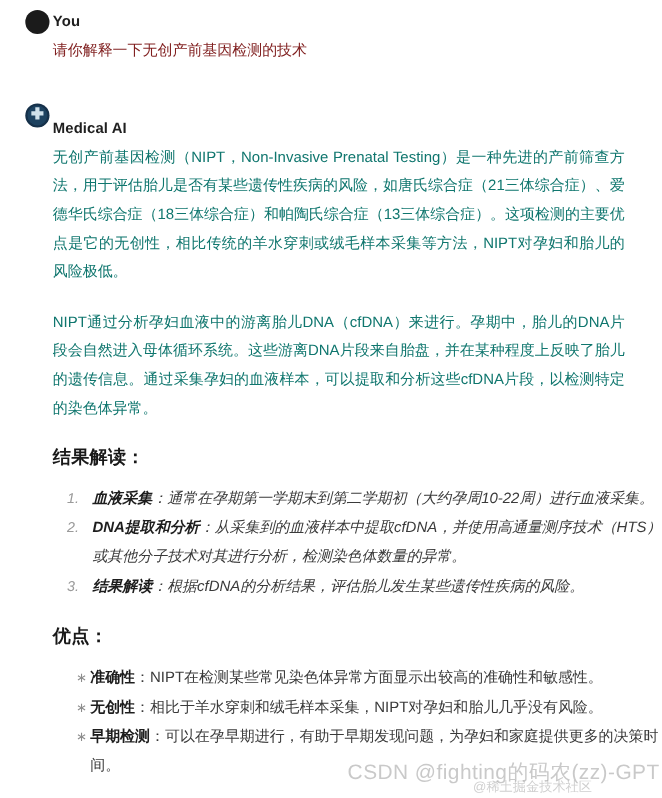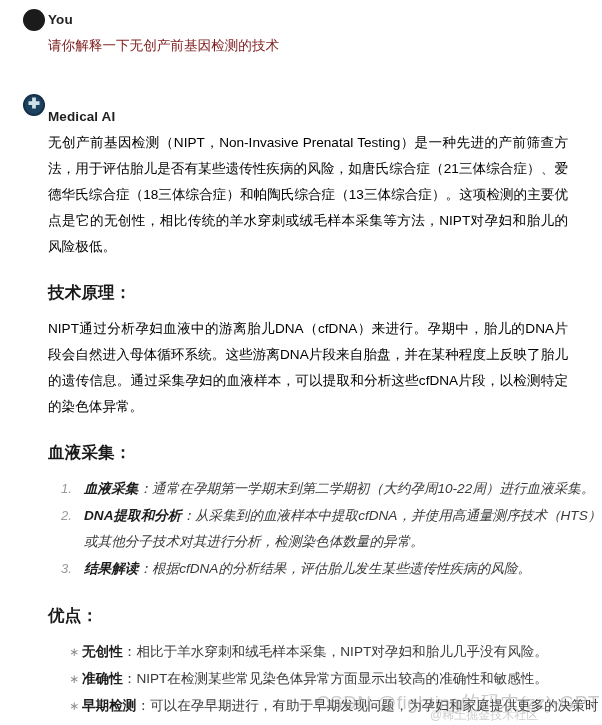--- a/index.html
+++ b/index.html
@@ -56,21 +56,21 @@
     letter-spacing: .1px;
     line-height: 20px;
     margin: 0 0 3px 0;
   }
 
   
   p.body {
     margin: 0;
     font-size: 13.6px;
     line-height: 26px;
-    color: #000000;
+    color: #0f766e;
     max-width: 520px;
     text-align: justify;
     text-justify: inter-ideograph;
     word-break: break-word;
   }
 
   .msg-user p.body { color: #7f1d1d; }
 
   .spacer-lg { height: 30px; }
   .spacer-md { height: 20px; }
@@ -189,38 +189,37 @@
         <path d="M9.1 3.6h3.8v3.6h3.6v3.8h-3.6v3.6H9.1v-3.6H5.5V7.2h3.6z" fill="#cfe0ea"></path>
       </svg>
     </span>
 
     <div class="author">Medical AI</div>
 
     <p class="body">无创产前基因检测（NIPT，Non-Invasive Prenatal Testing）是一种先进的产前筛查方法，用于评估胎儿是否有某些遗传性疾病的风险，如唐氏综合症（21三体综合症）、爱德华氏综合症（18三体综合症）和帕陶氏综合症（13三体综合症）。这项检测的主要优点是它的无创性，相比传统的羊水穿刺或绒毛样本采集等方法，NIPT对孕妇和胎儿的风险极低。</p>
 
     <div class="spacer-md"></div>
 
-    <h3 class="section">技术原理：</h3>
     <p class="body">NIPT通过分析孕妇血液中的游离胎儿DNA（cfDNA）来进行。孕期中，胎儿的DNA片段会自然进入母体循环系统。这些游离DNA片段来自胎盘，并在某种程度上反映了胎儿的遗传信息。通过采集孕妇的血液样本，可以提取和分析这些cfDNA片段，以检测特定的染色体异常。</p>
 
     <div class="spacer-md"></div>
 
-    <h3 class="section">血液采集：</h3>
+    <h3 class="section">结果解读：</h3>
     <ol class="steps">
       <li><b class="term">血液采集</b><span>：</span><span>通常在孕期第一学期末到第二学期初（大约孕周10-22周）进行血液采集。</span></li>
       <li><b class="term">DNA提取和分析</b><span>：</span><span>从采集到的血液样本中提取cfDNA，并使用高通量测序技术（HTS）或其他分子技术对其进行分析，检测染色体数量的异常。</span></li>
       <li><b class="term">结果解读</b><span>：</span><span>根据cfDNA的分析结果，评估胎儿发生某些遗传性疾病的风险。</span></li>
     </ol>
 
     <div class="spacer-md"></div>
 
     <h3 class="section">优点：</h3>
     <ul class="bullets">
+      <li><b class="term">准确性</b><span>：</span><span>NIPT在检测某些常见染色体异常方面显示出较高的准确性和敏感性。</span></li>
       <li><b class="term">无创性</b><span>：</span><span>相比于羊水穿刺和绒毛样本采集，NIPT对孕妇和胎儿几乎没有风险。</span></li>
-      <li><b class="term">准确性</b><span>：</span><span>NIPT在检测某些常见染色体异常方面显示出较高的准确性和敏感性。</span></li>
       <li><b class="term">早期检测</b><span>：</span><span>可以在孕早期进行，有助于早期发现问题，为孕妇和家庭提供更多的决策时间。</span></li>
     </ul>
 
   </div>
 </div>
 
 <div class="watermark">CSDN @fighting的码农(zz)-GPT</div>
 <div class="watermark-sub">@稀土掘金技术社区</div>
 
 </body></html>

